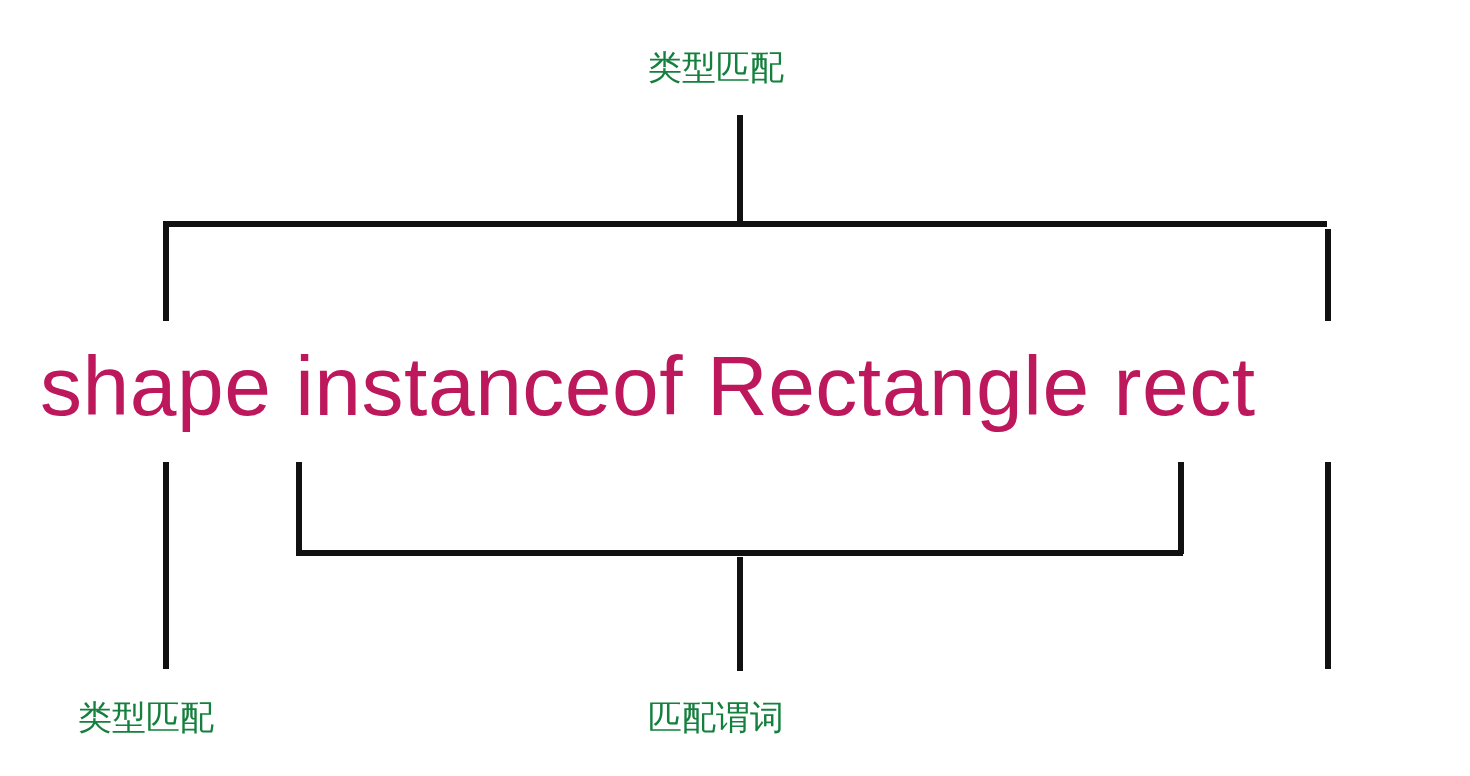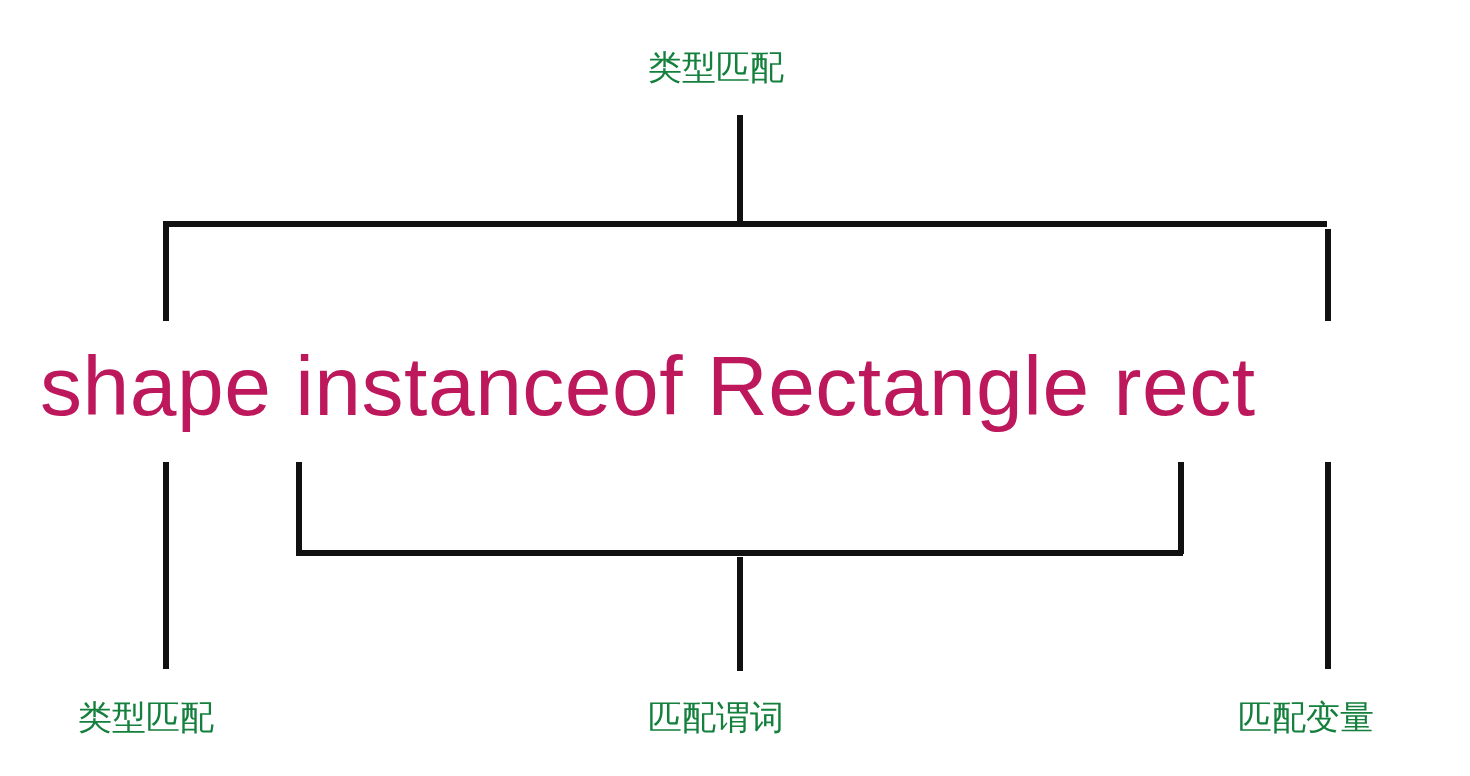--- a/index.html
+++ b/index.html
@@ -31,14 +31,13 @@
       <line x1="1328" y1="465" x2="1328" y2="666"></line>
     </g>
   </svg>
 
   <div class="label" style="left:648px; top:44px;">类型匹配</div>
 
   <div class="code">shape instanceof Rectangle rect</div>
 
   <div class="label" style="left:78px; top:694px;">类型匹配</div>
   <div class="label" style="left:648px; top:694px;">匹配谓词</div>
-  <div class="label" style="left:1238px; top:694px;">匹配变量</div>
 </div>
 
 </body></html>

